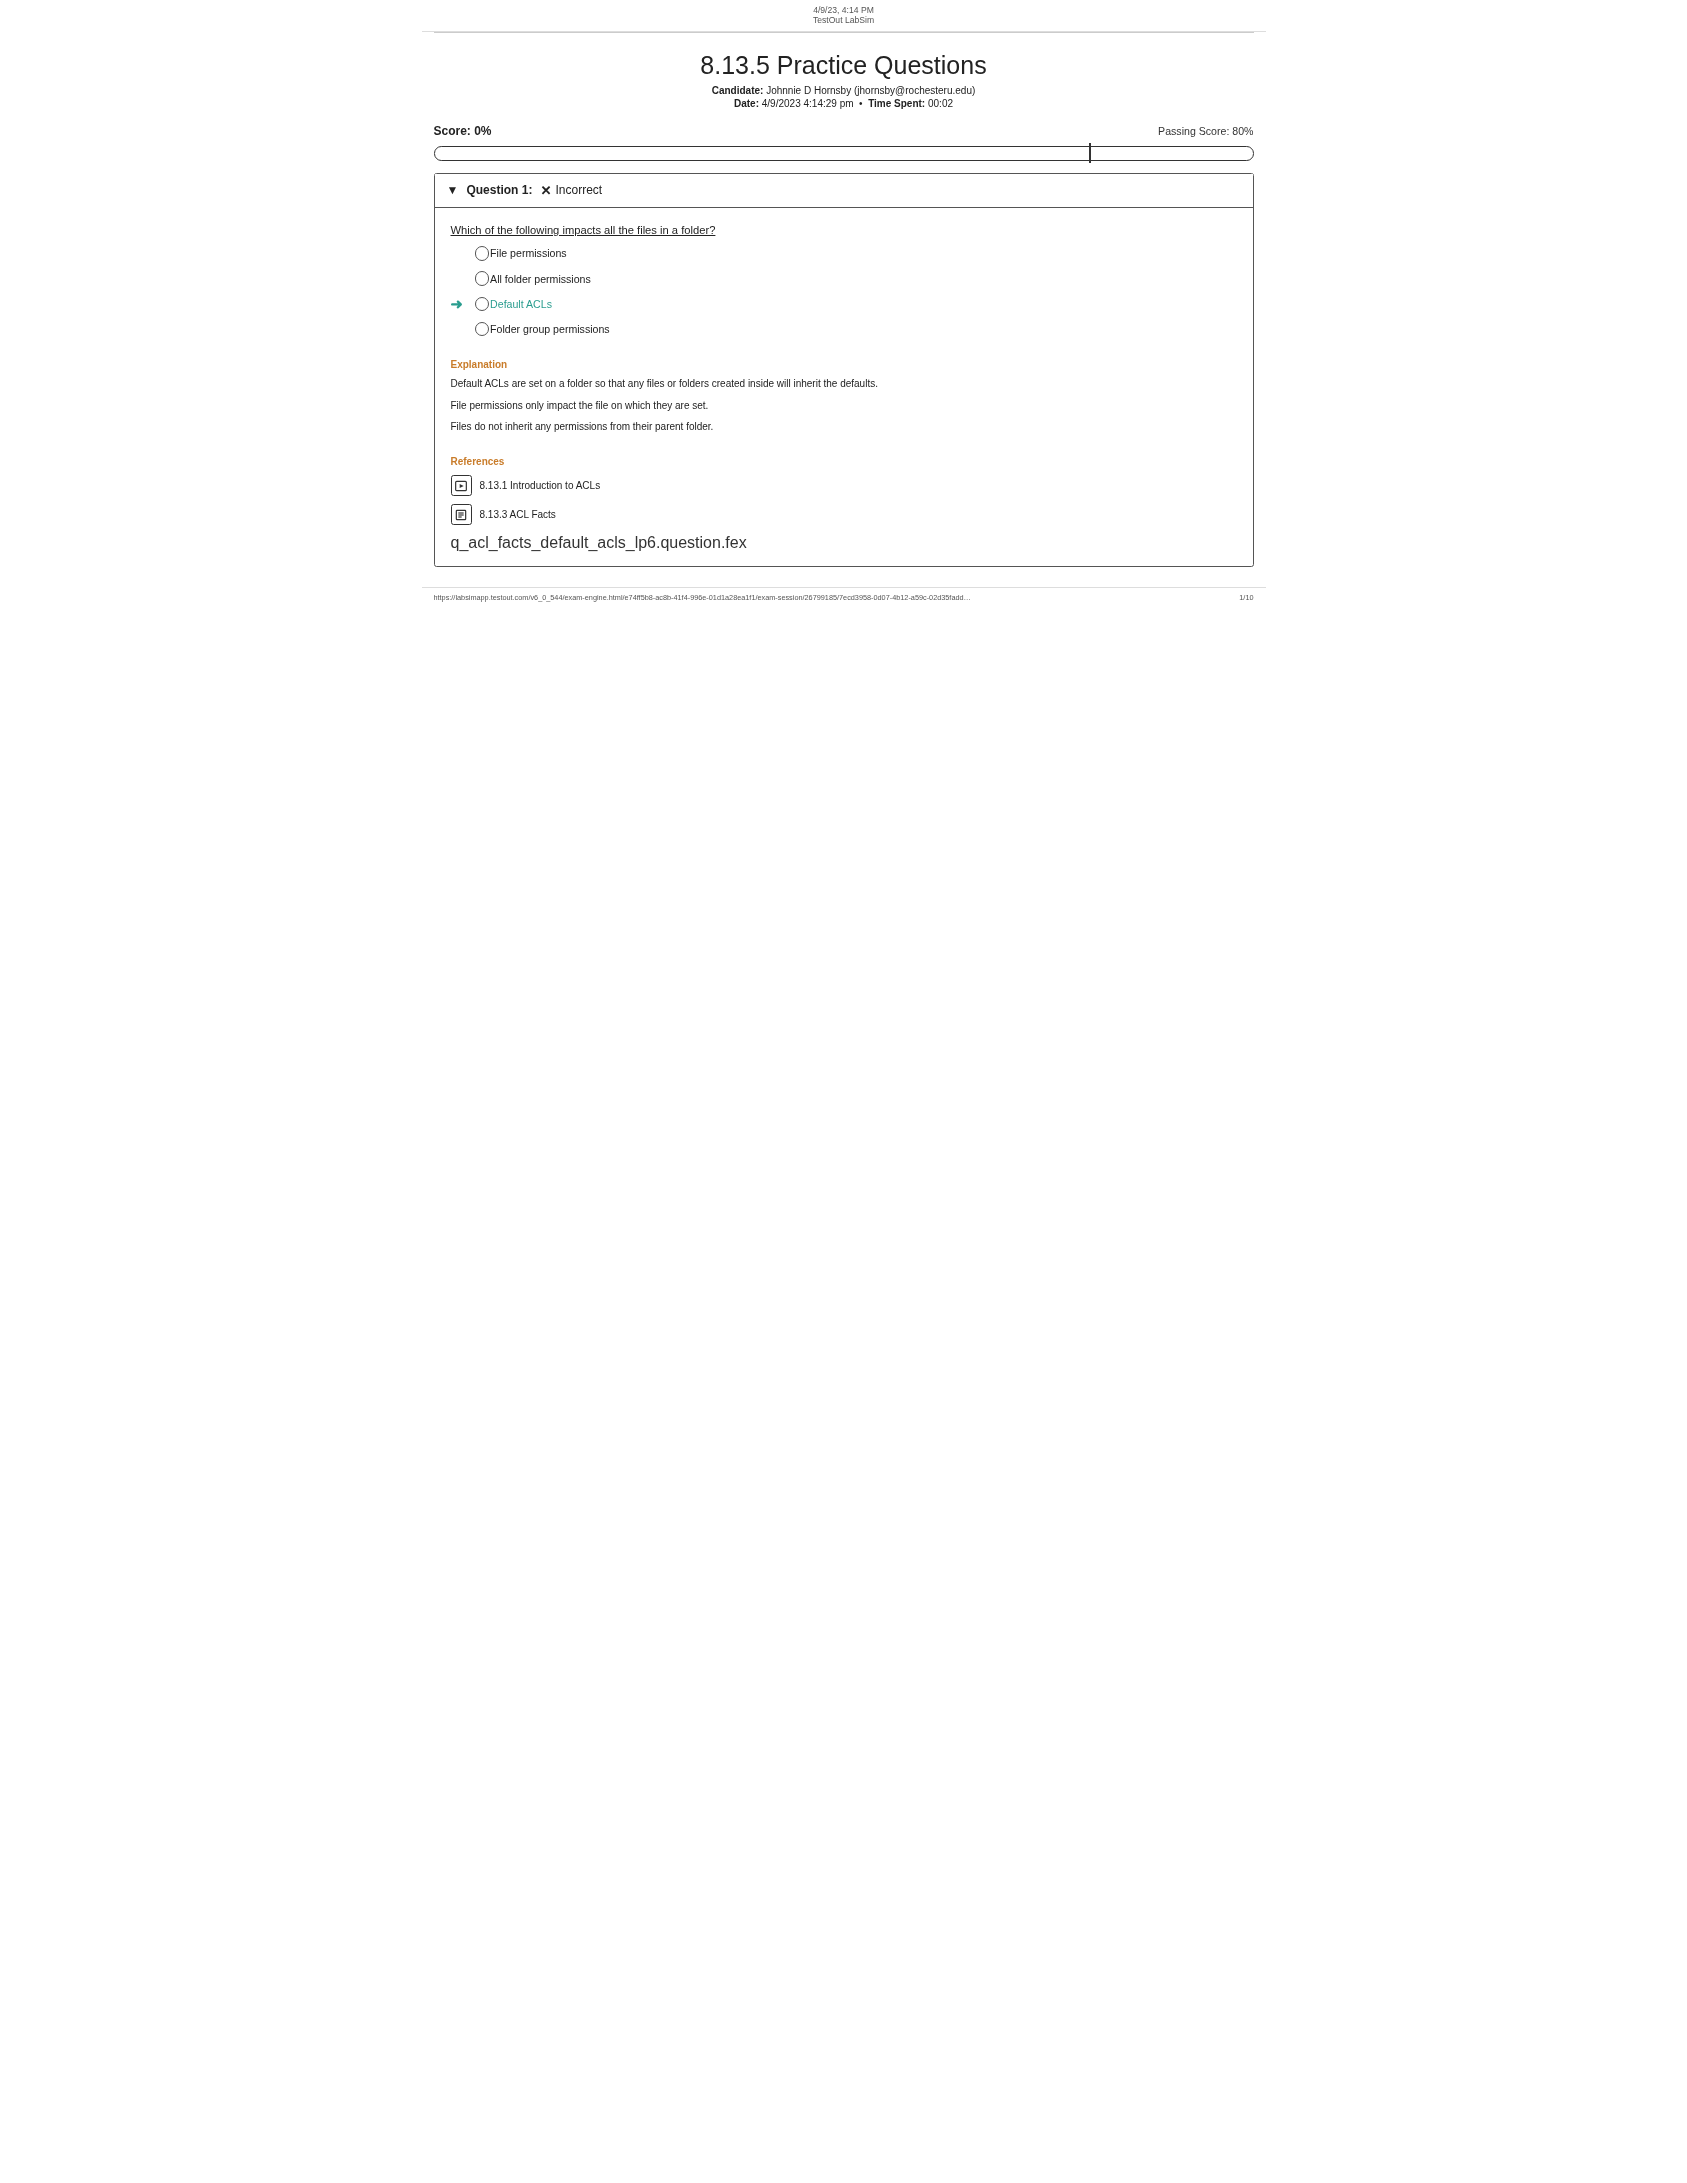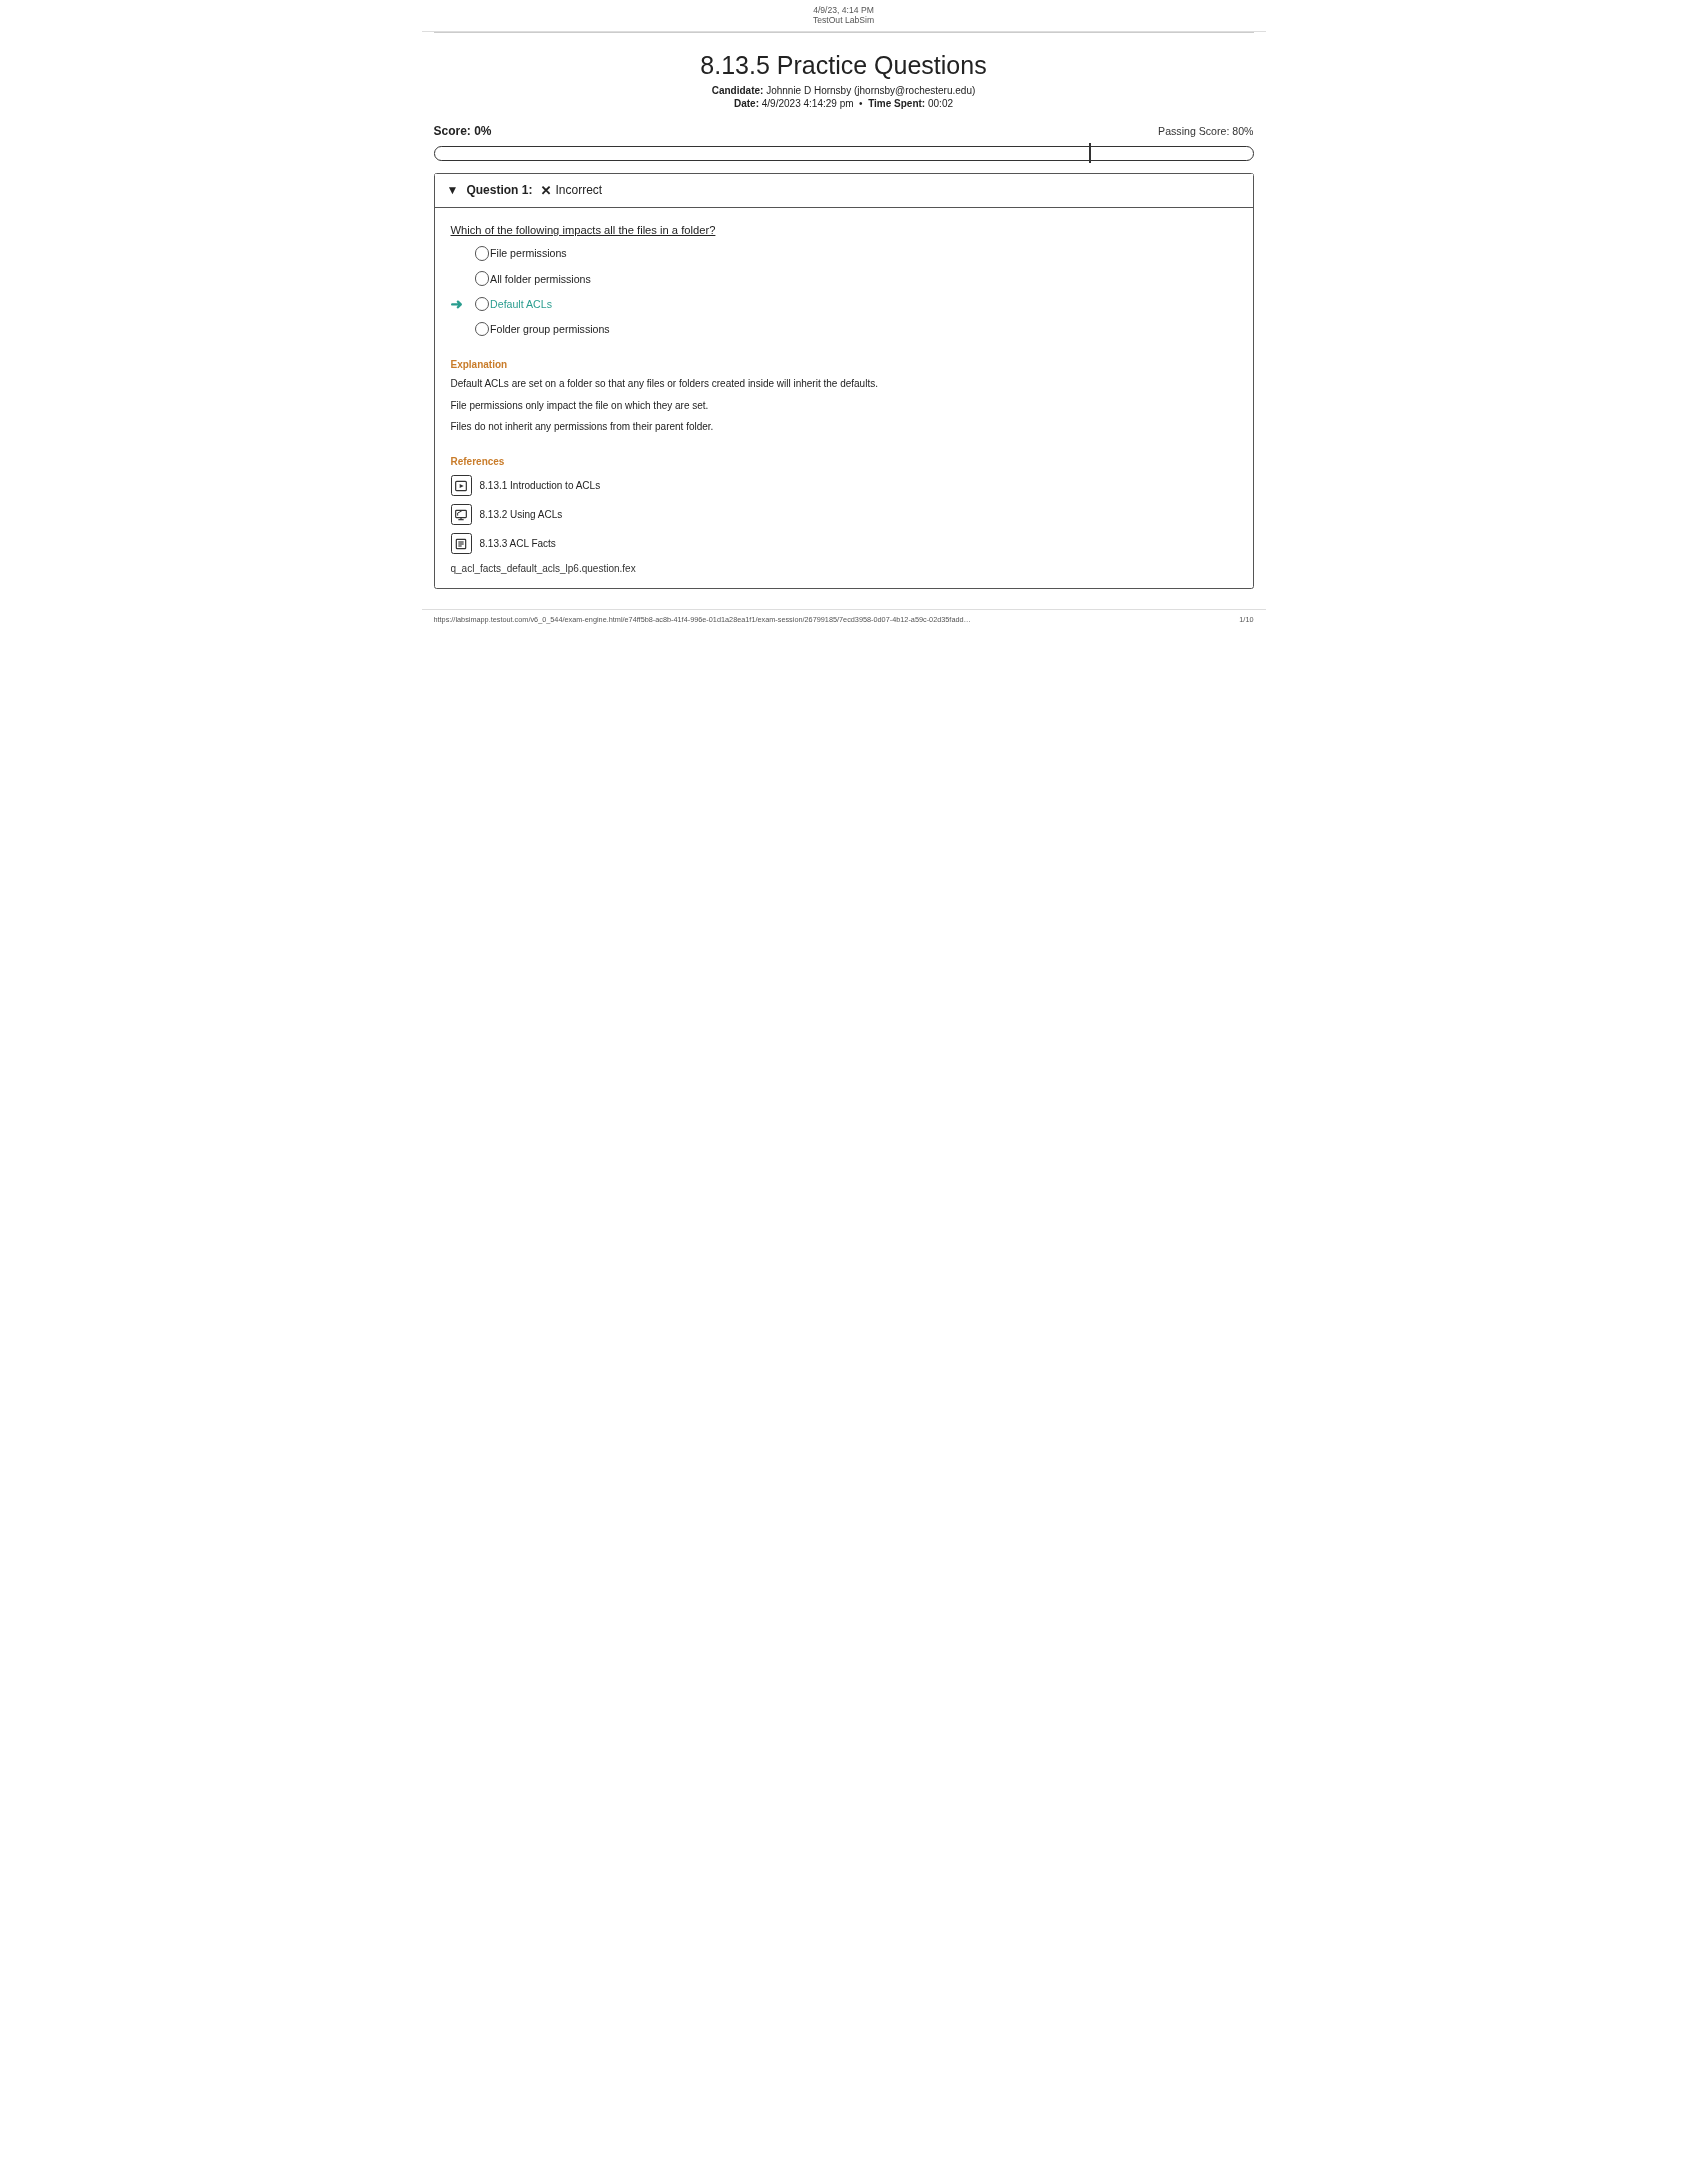--- a/index.html
+++ b/index.html
@@ -198,21 +198,21 @@
       font-size: 9.3px;
     }
     .ref-icon svg {
       width: 12px;
       height: 12px;
     }
     .reference-text {
       font-size: 10px;
     }
     .question-id-text {
-      font-size: 10px;
+      font-size: 16px;
       margin-top: 9.3px;
       color: #333;
     }
     .browser-footer {
       font-size: 7.3px;
       color: #555;
       padding: 5.3px 12px;
       border-top: 0.7px solid #ddd;
       display: flex;
       justify-content: space-between;
@@ -315,32 +315,20 @@
       <div class="reference-item">
         <div class="ref-icon">
           <svg viewBox="0 0 18 18" fill="none" stroke="#333" stroke-width="1.8">
             <rect x="1" y="2" width="16" height="14" rx="1.5"></rect>
             <polygon points="7,6 13,9 7,12" fill="#333" stroke="none"></polygon>
           </svg>
         </div>
         <span class="reference-text">8.13.1 Introduction to ACLs</span>
       </div>
 
-      <div class="reference-item">
-        <div class="ref-icon">
-          <svg viewBox="0 0 18 18" fill="none" stroke="#333" stroke-width="1.8">
-            <rect x="1" y="2" width="16" height="11" rx="1.2"></rect>
-            <line x1="5" y1="16" x2="13" y2="16"></line>
-            <line x1="9" y1="13" x2="9" y2="16"></line>
-            <line x1="4" y1="6" x2="10" y2="3" stroke-width="1.5"></line>
-            <line x1="4" y1="6" x2="4" y2="10" stroke-width="1.5"></line>
-          </svg>
-        </div>
-        <span class="reference-text">8.13.2 Using ACLs</span>
-      </div>
 
       <div class="reference-item">
         <div class="ref-icon">
           <svg viewBox="0 0 18 18" fill="none" stroke="#333" stroke-width="1.8">
             <rect x="2" y="2" width="14" height="14" rx="1"></rect>
             <line x1="5" y1="6" x2="13" y2="6"></line>
             <line x1="5" y1="9" x2="13" y2="9"></line>
             <line x1="5" y1="12" x2="10" y2="12"></line>
           </svg>
         </div>

